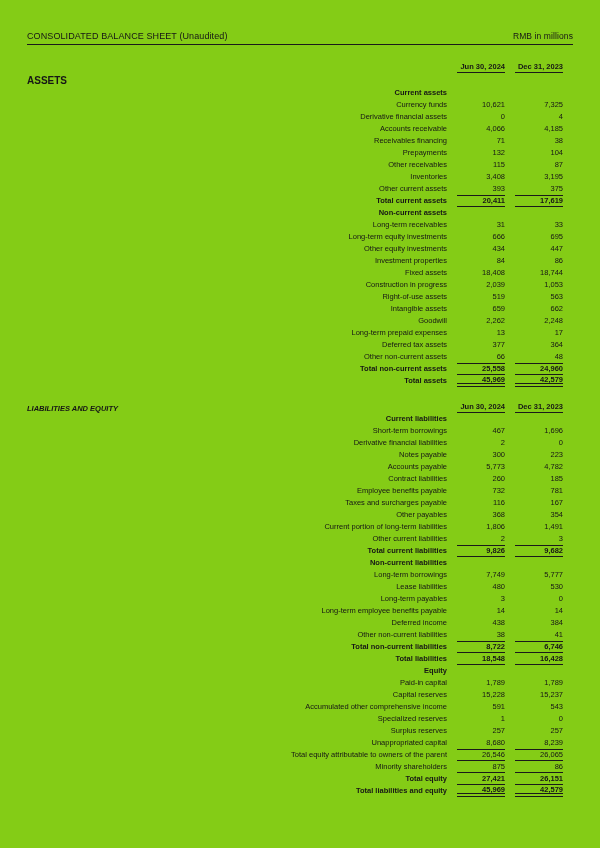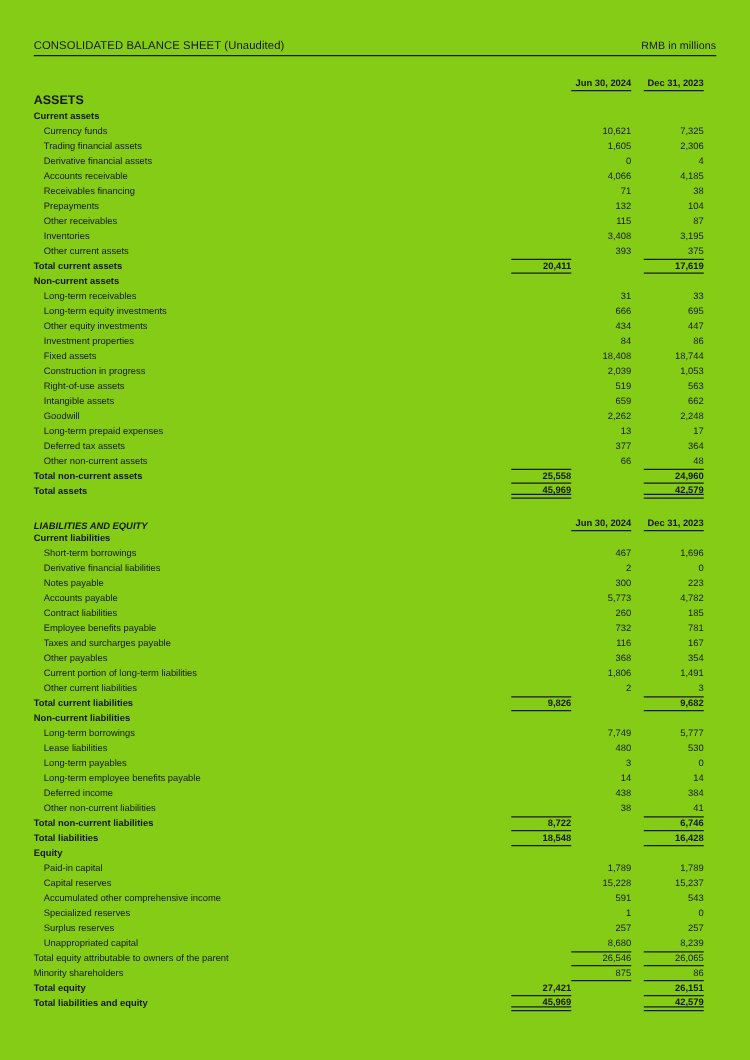--- a/index.html
+++ b/index.html
@@ -45,24 +45,24 @@
     padding-bottom: 1px;
   }
   .sect-heading {
     font-weight: 700;
     font-size: 10px;
     height: 12px; line-height: 12px;
     margin-top: 2px;
   }
   .rows { font-size: 7.5px; }
   .row { display: flex; height: 12px; }
-  .row .lbl { flex: 1; line-height: 12px; white-space: nowrap; }
+  .row .lbl { flex: 1; line-height: 12px; white-space: nowrap; text-align: right; }
   .row.item .lbl { padding-left: 8px; }
   .row.header { font-weight: 700; }
-  .row.total { font-weight: 700; gap: 48px; }
+  .row.total { font-weight: 700; }
   .rows-wrap { padding-right: 10px; }
   .c {
     width: 48px; margin-left: 10px;
     text-align: right;
     line-height: 11.5px;
     white-space: nowrap;
   }
   .c.rt { border-top: 1.3px solid #1a1a1a; line-height: 10.5px; }
   .c.rb { border-bottom: 1.3px solid #1a1a1a; }
   .c.rd { border-bottom: 4px double #1a1a1a; line-height: 10px; }
@@ -90,25 +90,20 @@
         <span class="lbl">Current assets</span>
         <span class="c"></span>
         <span class="c"></span>
       </div>
       <div class="row item">
         <span class="lbl">Currency funds</span>
         <span class="c">10,621</span>
         <span class="c">7,325</span>
       </div>
       <div class="row item">
-        <span class="lbl">Trading financial assets</span>
-        <span class="c">1,605</span>
-        <span class="c">2,306</span>
-      </div>
-      <div class="row item">
         <span class="lbl">Derivative financial assets</span>
         <span class="c">0</span>
         <span class="c">4</span>
       </div>
       <div class="row item">
         <span class="lbl">Accounts receivable</span>
         <span class="c">4,066</span>
         <span class="c">4,185</span>
       </div>
       <div class="row item">

